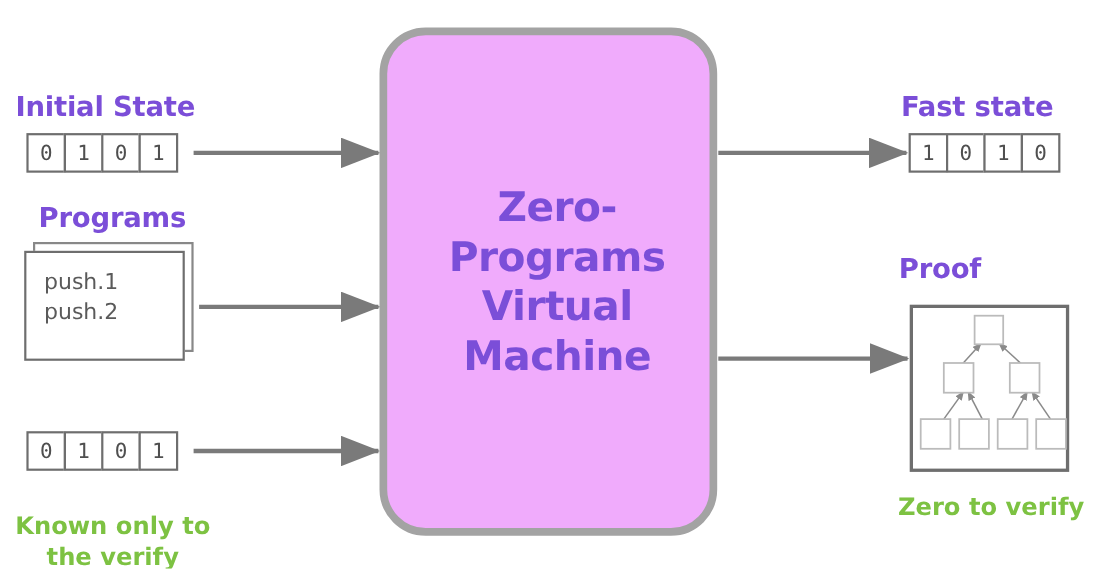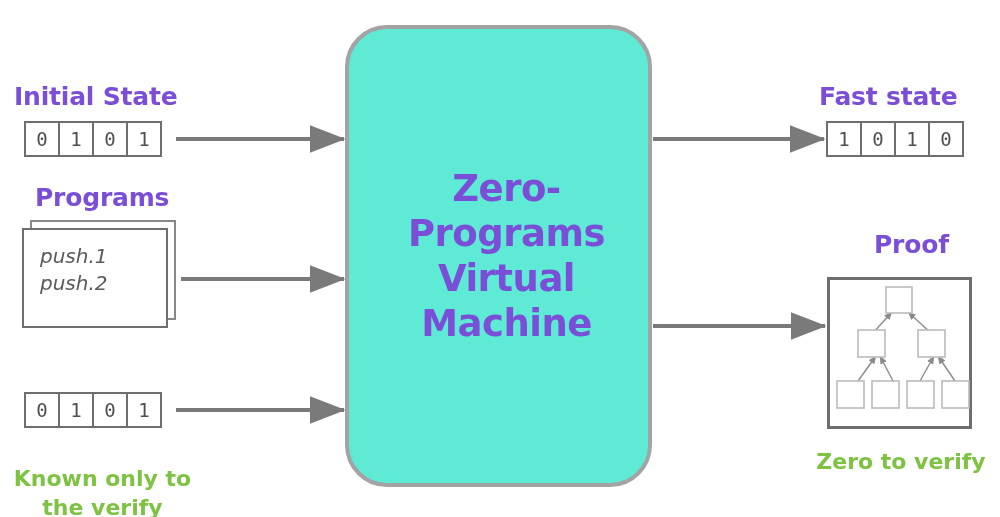--- a/index.html
+++ b/index.html
@@ -77,23 +77,23 @@
     font-family: "DejaVu Sans", sans-serif;
     font-size: 20px;
     line-height: 1.37;
     white-space: nowrap;
   }
 
   
   #zkvm-box {
     position: absolute;
     box-sizing: border-box;
-    border: 4px solid #a3a3a3;
+    border: 7px solid #a3a3a3;
     border-radius: 42px;
-    background: #5eead4;
+    background: #f0abfc;
     display: flex;
     align-items: center;
     justify-content: center;
     padding-left: 16px;
   }
   #zkvm-title {
     color: #7b4ed8;
     font-family: "DejaVu Sans", sans-serif;
     font-weight: bold;
     font-size: 37px;
@@ -129,21 +129,21 @@
     <div class="bitcell">0</div>
     <div class="bitcell">1</div>
     <div class="bitcell">0</div>
     <div class="bitcell">1</div>
   </div>
 
   <div class="label-purple" style="left:35px; top:183px;">Programs</div>
 
   <div class="card-stack" style="left:22px; top:220px; width:160px; height:110px;">
     <div class="card-back" style="left:8px; top:0px; width:146px; height:100px;"></div>
-    <div class="card-front" style="left:0px; top:8px; width:146px; height:100px;font-style:italic;">
+    <div class="card-front" style="left:0px; top:8px; width:146px; height:100px;">
       <div class="code-line">push.1</div>
       <div class="code-line">push.2</div>
     </div>
   </div>
 
 
   <div class="bitstrip" id="witness-strip" style="left:24px; top:392px;">
     <div class="bitcell">0</div>
     <div class="bitcell">1</div>
     <div class="bitcell">0</div>
@@ -166,21 +166,21 @@
 
   <div class="label-purple" style="left:819px; top:82px;">Fast state</div>
 
   <div class="bitstrip" id="final-state-strip" style="left:826px; top:121px;">
     <div class="bitcell">1</div>
     <div class="bitcell">0</div>
     <div class="bitcell">1</div>
     <div class="bitcell">0</div>
   </div>
 
-  <div class="label-purple" style="left:874px; top:230px;">Proof</div>
+  <div class="label-purple" style="left:817px; top:230px;">Proof</div>
 
   <div id="proof-box" style="left:827px; top:277px; width:145px; height:152px;"></div>
 
   <div class="label-green" style="left:806px; top:447px; width:190px;">Zero to verify</div>
 
   <svg class="overlay" viewBox="0 0 1000 517">
     <defs>
       <marker id="ah" markerWidth="9" markerHeight="7" refX="8.6" refY="3.5" orient="auto" markerUnits="strokeWidth">
         <path d="M0,0 L9,3.5 L0,7 z" fill="#7a7a7a"></path>
       </marker>

